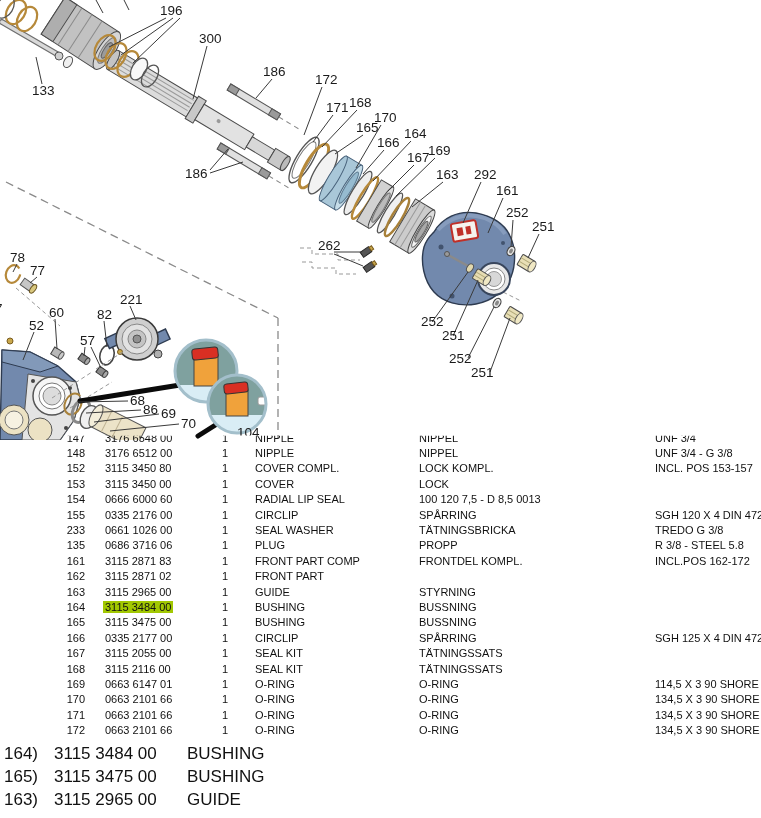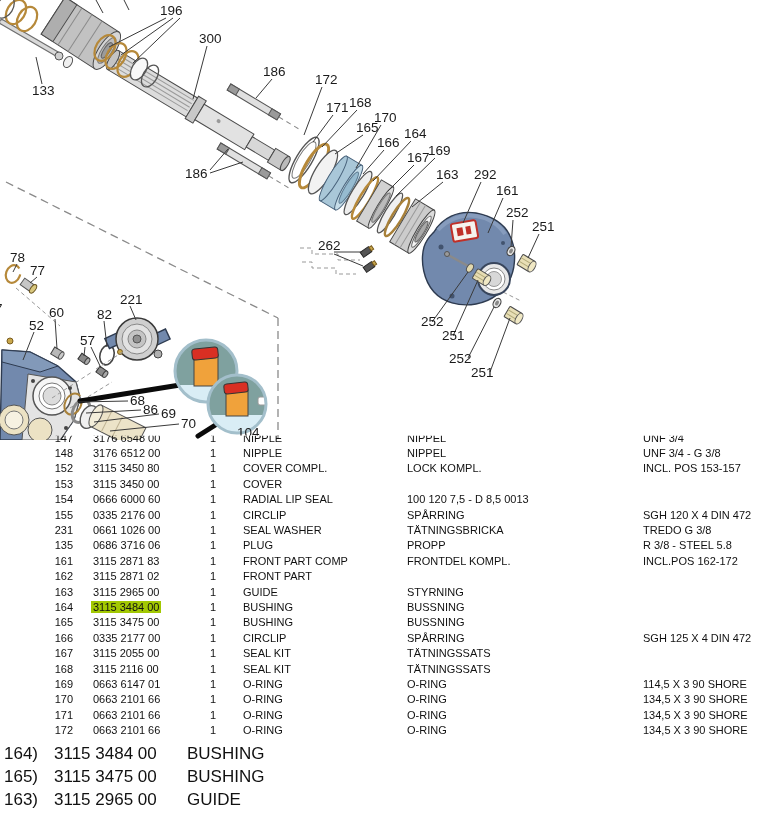--- a/index.html
+++ b/index.html
@@ -6,21 +6,21 @@
   body{width:761px;height:818px;position:relative;overflow:hidden;
        font-family:"Liberation Sans","DejaVu Sans",sans-serif;color:#111;
        --hl:#a2c802; --blue:#7289ad;}
   #diagram{position:absolute;left:0;top:0;width:761px;height:440px;}
   .callout{font-size:13.5px;fill:#1a1a1a;}
   .leader{stroke:#3a3a3a;stroke-width:1;}
   .bluepart{fill:var(--blue);stroke:#2e3b50;stroke-width:1.4;}
   
   #parts-table{position:absolute;left:0;top:430px;width:761px;}
   .trow{display:grid;grid-template-columns:73px 137px 33px 164px 236px 118px;
-        height:15.4px;align-items:center;font-size:11px;white-space:nowrap;}
+        height:15.4px;align-items:center;font-size:11px;white-space:nowrap;margin-left:12px;}
   .trow.clipped{clip-path:inset(38% 0 0 0);}
   .tcell.pos{text-align:right;}
   .tcell.part{padding-left:20px;}
   .hl{background:var(--hl);padding:0 2px;margin-left:-2px;}
   
   #footer{position:absolute;left:4px;top:742px;width:759px;}
   .frow{display:grid;grid-template-columns:50px 133px auto;height:23px;
         align-items:center;font-size:17px;white-space:nowrap;}
 </style>
 </head>
@@ -394,39 +394,40 @@
       <span class="tcell qty">1</span>
       <span class="tcell desc-en">COVER COMPL.</span>
       <span class="tcell desc-sv">LOCK KOMPL.</span>
       <span class="tcell spec">INCL. POS 153-157</span>
     </div>
     <div class="trow">
       <span class="tcell pos">153</span>
       <span class="tcell part">3115 3450 00</span>
       <span class="tcell qty">1</span>
       <span class="tcell desc-en">COVER</span>
+      <span class="tcell desc-sv">LOCK</span>
       <span class="tcell spec"></span>
     </div>
     <div class="trow">
       <span class="tcell pos">154</span>
       <span class="tcell part">0666 6000 60</span>
       <span class="tcell qty">1</span>
       <span class="tcell desc-en">RADIAL LIP SEAL</span>
       <span class="tcell spec">100 120 7,5 - D 8,5 0013</span>
     </div>
     <div class="trow">
       <span class="tcell pos">155</span>
       <span class="tcell part">0335 2176 00</span>
       <span class="tcell qty">1</span>
       <span class="tcell desc-en">CIRCLIP</span>
       <span class="tcell desc-sv">SPÅRRING</span>
       <span class="tcell spec">SGH 120 X 4 DIN 472</span>
     </div>
     <div class="trow">
-      <span class="tcell pos">231</span>
+      <span class="tcell pos">233</span>
       <span class="tcell part">0661 1026 00</span>
       <span class="tcell qty">1</span>
       <span class="tcell desc-en">SEAL WASHER</span>
       <span class="tcell desc-sv">TÄTNINGSBRICKA</span>
       <span class="tcell spec">TREDO G 3/8</span>
     </div>
     <div class="trow">
       <span class="tcell pos">135</span>
       <span class="tcell part">0686 3716 06</span>
       <span class="tcell qty">1</span>

